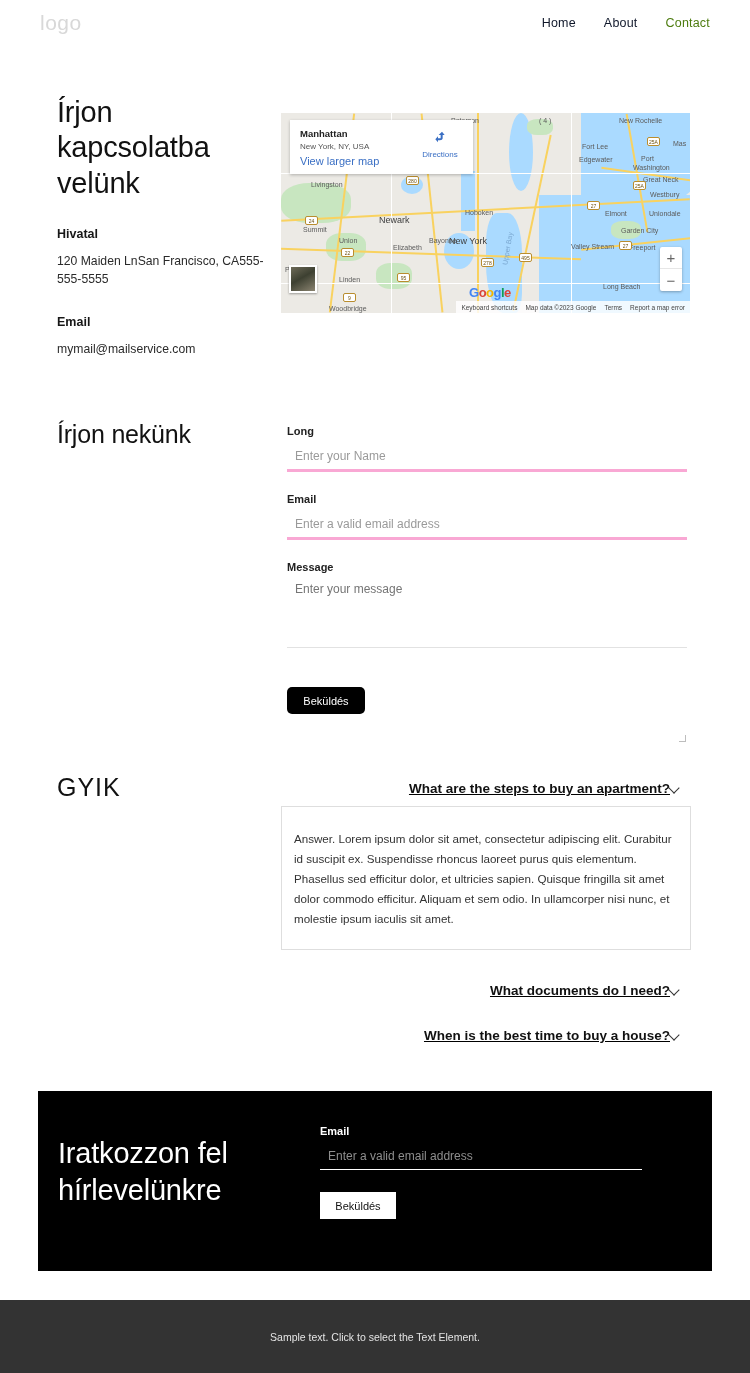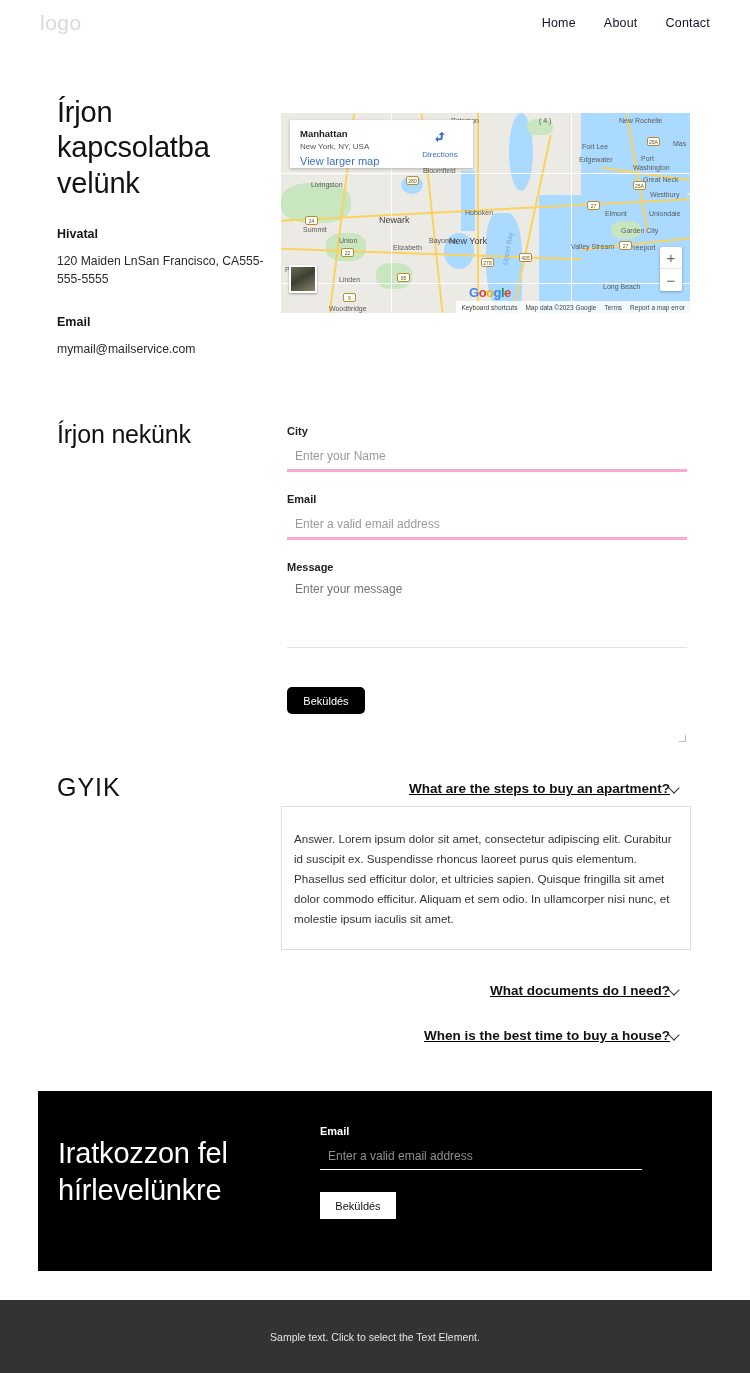--- a/index.html
+++ b/index.html
@@ -16,21 +16,21 @@
     position: absolute; top: 0; left: 0; width: 750px; height: 50px;
     display: flex; align-items: center;
   }
   .logo {
     position: absolute; left: 40px; top: 11px;
     font-size: 21px; font-weight: 400; color: #d8d8d8;
     letter-spacing: 0.5px;
   }
   .nav { position: absolute; right: 40px; top: 16px; display: flex; gap: 28px; }
   .nav-item { font-size: 12.5px; color: #0f172a; text-decoration: none; letter-spacing: .2px; }
-  .nav-item.muted { color: #0f172a; }
+  .nav-item.muted { color: #4d7c0f; }
 
   
   .contact-sec { position: absolute; top: 95px; left: 0; width: 750px; }
   .contact-left { position: absolute; left: 57px; top: 0; width: 215px; }
   .contact-title {
     font-size: 29px; line-height: 1.22; font-weight: 300; color: #111;
     letter-spacing: -0.2px;
   }
   .sub-label {
     font-size: 12.5px; font-weight: 700; color: #171717;
@@ -57,21 +57,21 @@
     font-size: 5px; color: #6d5110; text-align: center; line-height: 8px;
   }
   .m-label {
     position: absolute; font-size: 7px; color: #5b5b5b;
     font-family: "Liberation Sans", sans-serif; white-space: nowrap;
   }
   .m-label.big { font-size: 9px; color: #3d3d3d; font-weight: 400; }
   .m-label.wlabel { color: #7aa7d0; }
 
   .map-card {
-    position: absolute; left: 9px; top: 7px; width: 183px; height: 48px;
+    position: absolute; left: 9px; top: 7px; width: 183px; height: 54px;
     background: #ffffff; box-shadow: 0 1px 3px rgba(0,0,0,.25);
     padding: 8px 10px;
   }
   .card-title { font-size: 9.5px; font-weight: 700; color: #222; }
   .card-sub { font-size: 8px; color: #555; margin-top: 3px; }
   .card-link { font-size: 11px; color: #3a6fc4; margin-top: 4px; }
   .card-dir {
     position: absolute; right: 10px; top: 9px; width: 46px; text-align: center;
   }
   .card-dir .dirtext { font-size: 8px; color: #3a6fc4; margin-top: 1px; }
@@ -331,21 +331,21 @@
         <span>Terms</span>
         <span>Report a map error</span>
       </div>
     </div>
   </div>
 
   <div class="form-sec">
     <div class="form-title">Írjon nekünk</div>
     <div class="form-fields">
       <div class="field">
-        <div class="field-label">City</div>
+        <div class="field-label">Long</div>
         <input class="field-input" type="text" placeholder="Enter your Name" style="">
       </div>
       <div class="field">
         <div class="field-label">Email</div>
         <input class="field-input" type="text" placeholder="Enter a valid email address" style="">
       </div>
       <div class="field" style="position:relative;">
         <div class="field-label">Message</div>
         <textarea class="field-area" placeholder="Enter your message" style=""></textarea>
         <div class="area-grip"></div>

